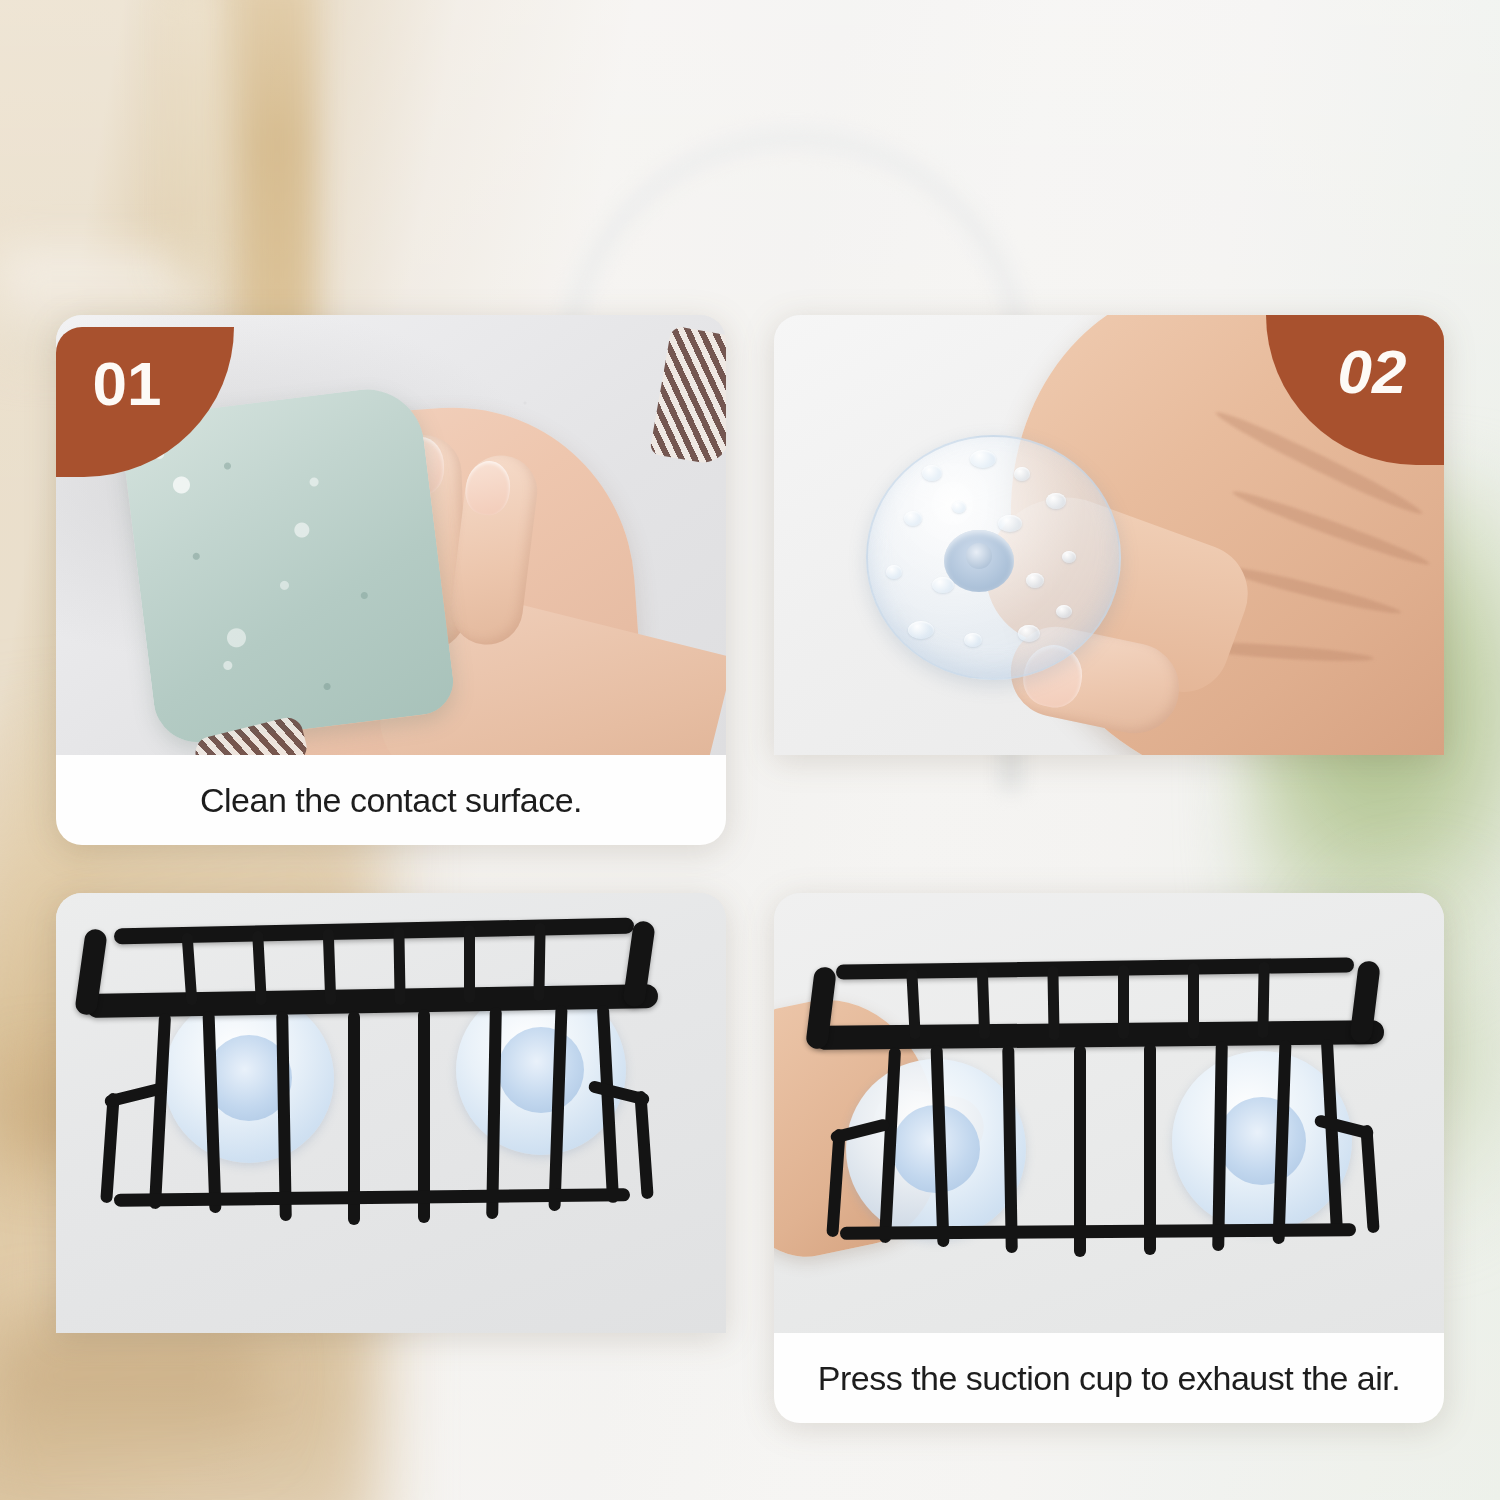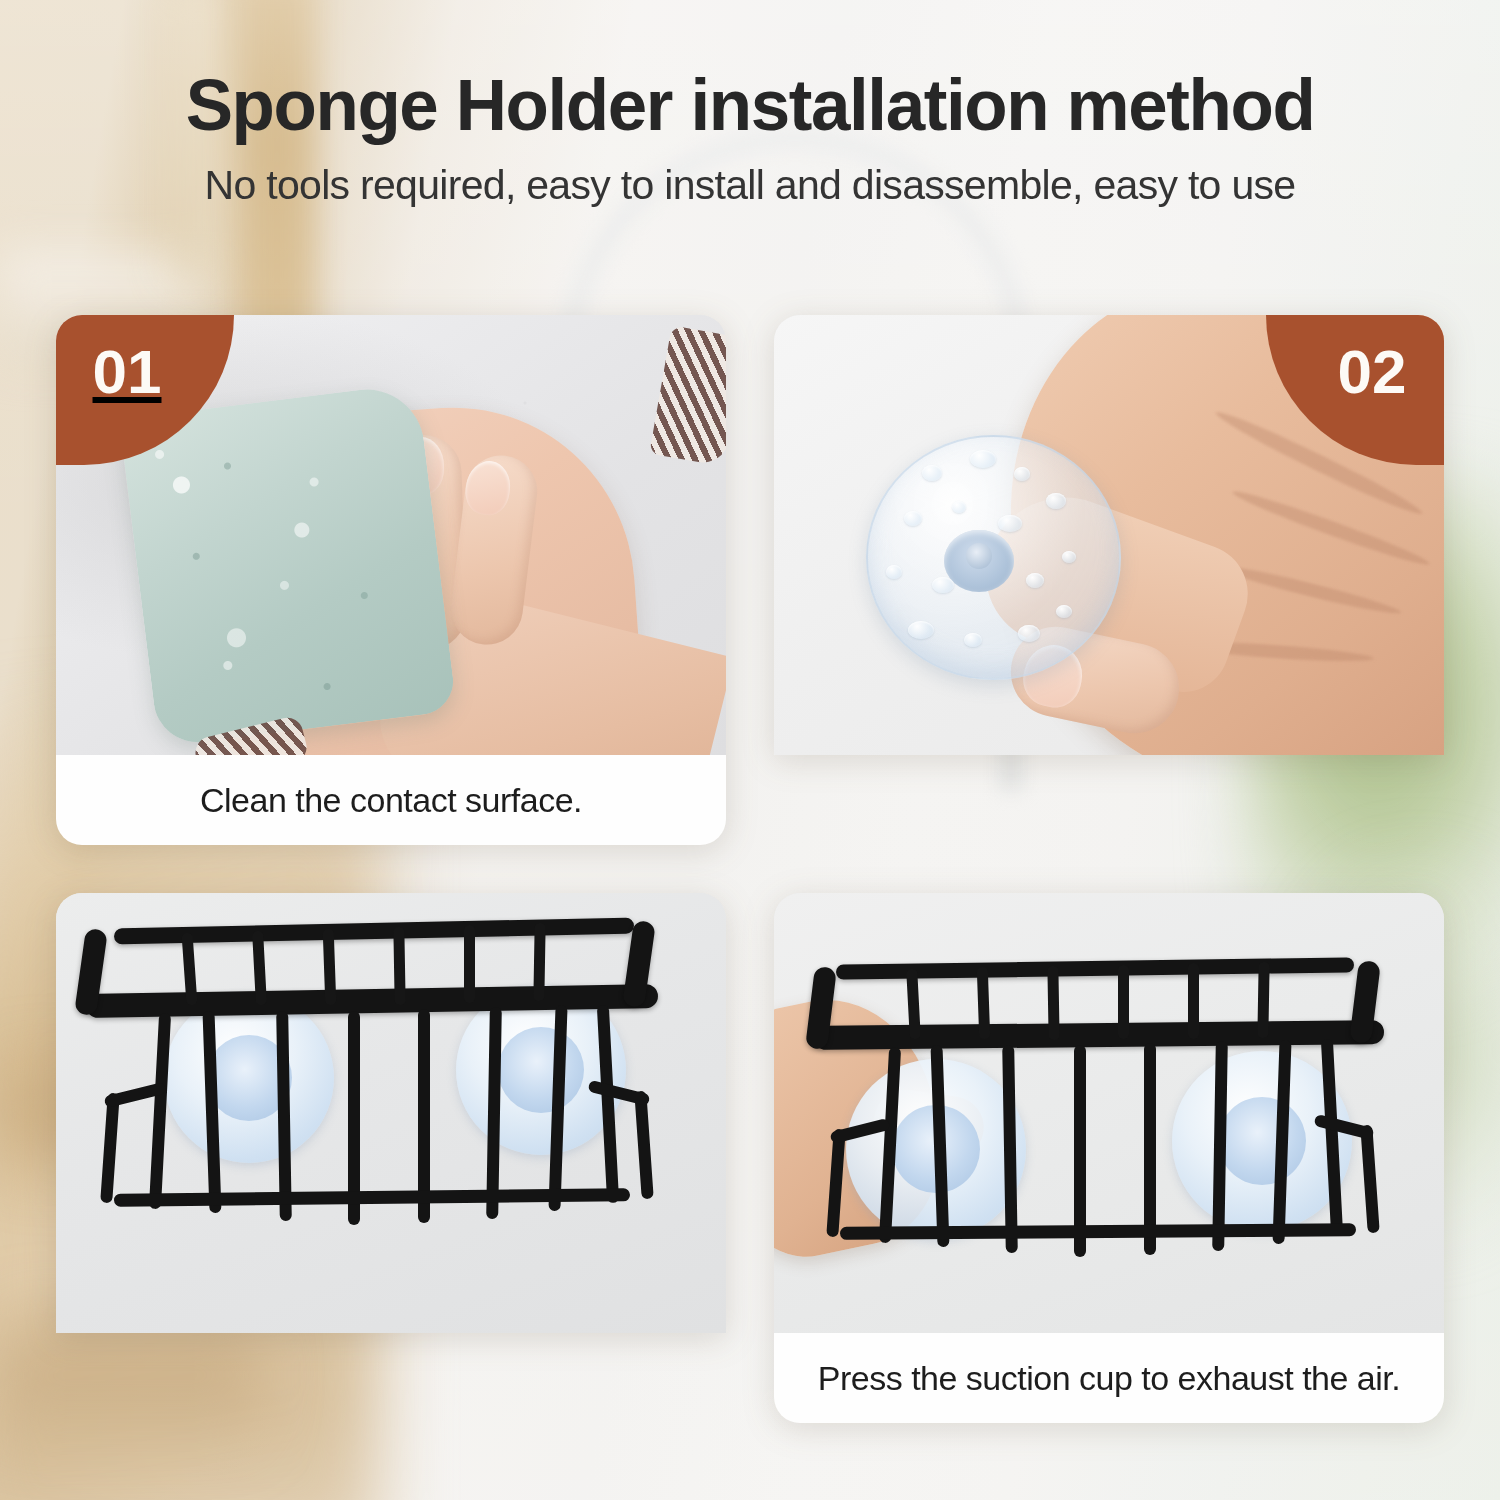--- a/index.html
+++ b/index.html
@@ -170,39 +170,38 @@
     position:absolute;
     width:178px; height:150px;
     background:#a8512e;
     display:flex;
     align-items:flex-start;
     justify-content:center;
     z-index:3;
     overflow:hidden;
   }
   .badge.left {
-    left:0; top:0;
+    left:0; top:12px;
     border-radius:26px 0 150px 0;
-    text-decoration:underline;
   }
   .badge.right {
     right:0; top:0;
     border-radius:0 26px 0 150px;
   }
   .badge-num {
     color:#fdfaf6;
     font-size:62px;
     font-weight:bold;
     letter-spacing:0px;
     line-height:1;
     margin-top:26px;
     font-family:"Liberation Sans", sans-serif;
   }
   .badge.left .badge-num { margin-left:-36px; }
-  .badge.right .badge-num { margin-right:-34px; }
+  .badge.right .badge-num { margin-right:-34px;font-style:italic; }
 
   
   .wall1 {
     position:absolute; inset:0;
     background:
       radial-gradient(ellipse at 24% 38%, rgba(190,190,192,.45) 0%, rgba(255,255,255,0) 46%),
       linear-gradient(145deg,#f2f2f3 0%,#eaeaec 32%,#e3e3e5 62%,#dedee0 100%);
   }
   .wall1-texture {
     position:absolute; inset:0;
@@ -396,24 +395,20 @@
   <div class="bg-faucet"></div>
   <div class="bg-faucet-stem"></div>
   <div class="bg-faucet-stem2"></div>
   <div class="bg-wood-left"></div>
   <div class="bg-wood-strip"></div>
   <div class="bg-wood-strip2"></div>
   <div class="bg-plant"></div>
   <div class="bg-plant2"></div>
   <div class="bg-wash"></div>
 
-  <div class="header">
-    <div class="title">Sponge Holder installation method</div>
-    <div class="subtitle">No tools required, easy to install and disassemble, easy to use</div>
-  </div>
 
   <div class="grid">
 
     <div class="card">
       <div class="photo">
         <div class="wall1"></div>
         <div class="wall1-texture"></div>
 
         <div class="hand1"></div>
         <div class="hand1-wrist"></div>

